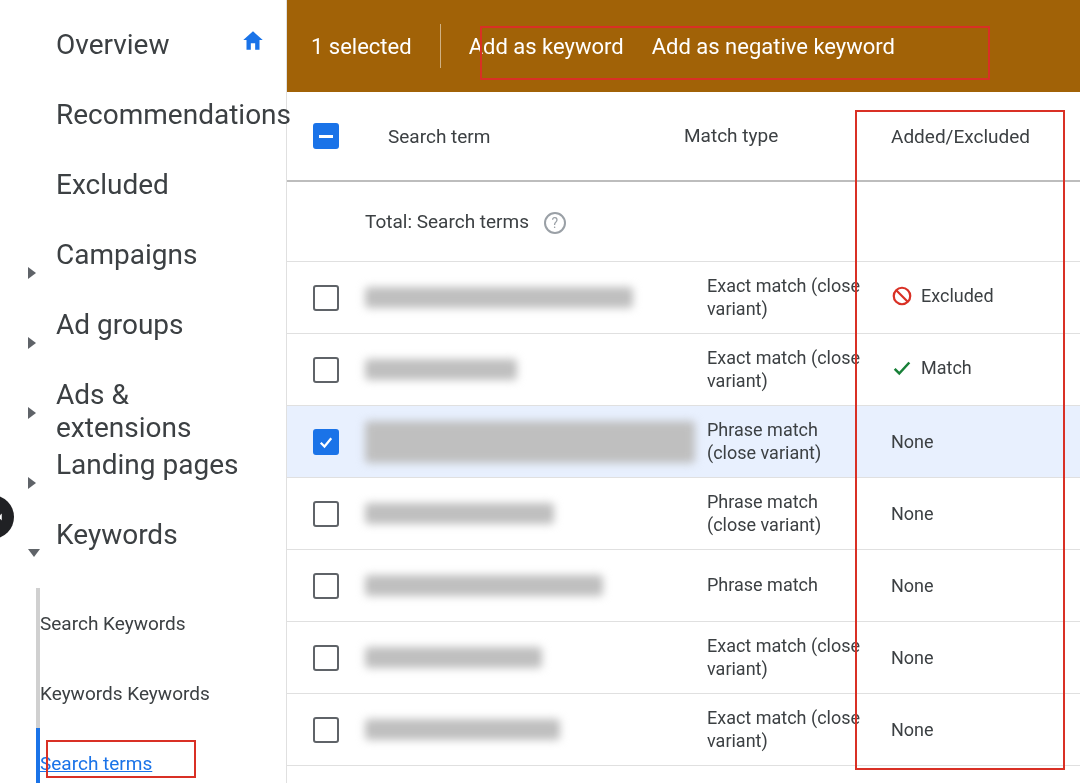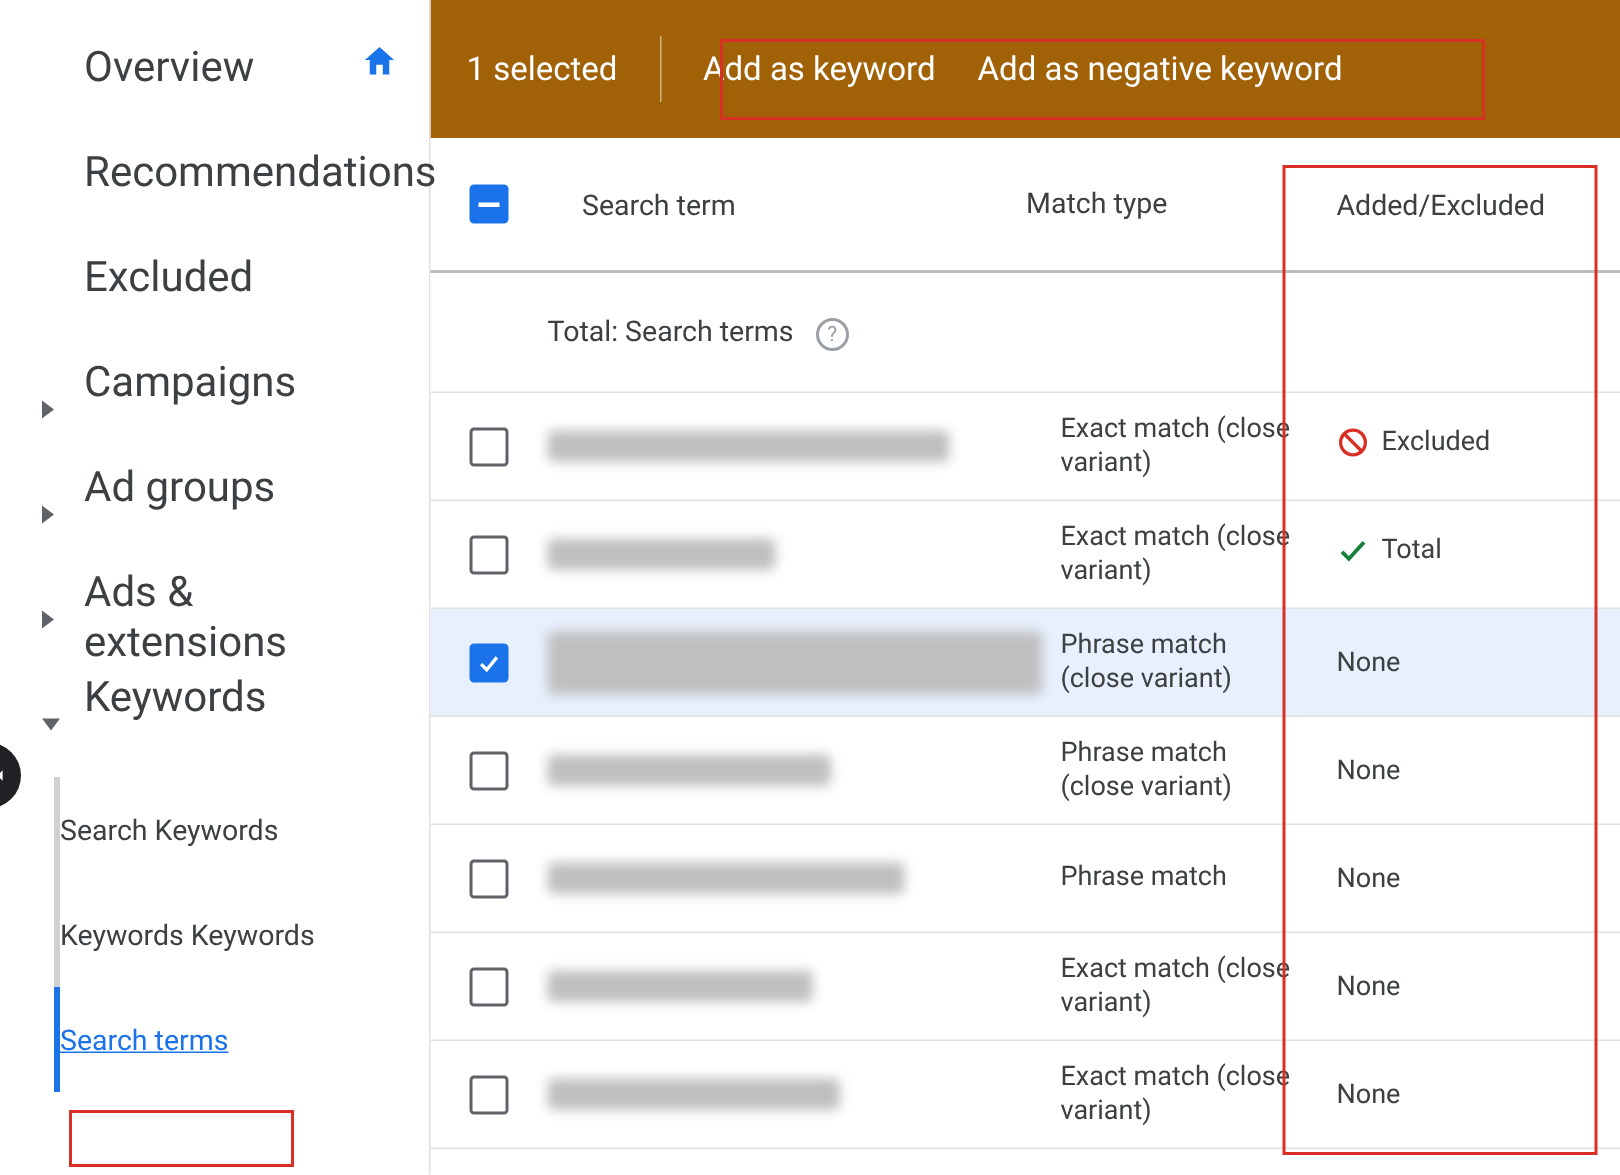--- a/index.html
+++ b/index.html
@@ -179,20 +179,24 @@
     <div class="nav-item">
       <span class="caret"></span>
       <span>Ad groups</span>
     </div>
 
     <div class="nav-item">
       <span class="caret"></span>
       <span>Ads &amp; extensions</span>
     </div>
 
+    <div class="nav-item">
+      <span class="caret"></span>
+      <span>Landing pages</span>
+    </div>
 
     <div class="nav-item">
       <span class="caret down"></span>
       <span>Keywords</span>
     </div>
 
     <div class="sub-group">
       <div class="sub-item">
         <span>Search Keywords</span>
       </div>
@@ -256,21 +260,21 @@
             <div class="col-chk">
               <span class="chkbox"></span>
             </div>
             <div class="col-term"><span class="blur-text">scooters for sale</span></div>
             <div class="col-match">Exact match (close variant)</div>
             <div class="col-added">
               <span class="status-cell">
                 <span><svg width="22" height="22" viewBox="0 0 24 24" fill="none" stroke="#188038" stroke-width="2.8">
                     <polyline points="4 13 9 18 20 6"></polyline>
                   </svg></span>
-                <span>Total</span>
+                <span>Match</span>
               </span>
             </div>
           </div>
           <div class="trow sel">
             <div class="col-chk">
               <span class="chkbox-on">
                 <svg viewBox="0 0 24 24" fill="none" stroke="#fff" stroke-width="3">
                   <polyline points="5 13 10 18 19 7"></polyline>
                 </svg>
               </span>

